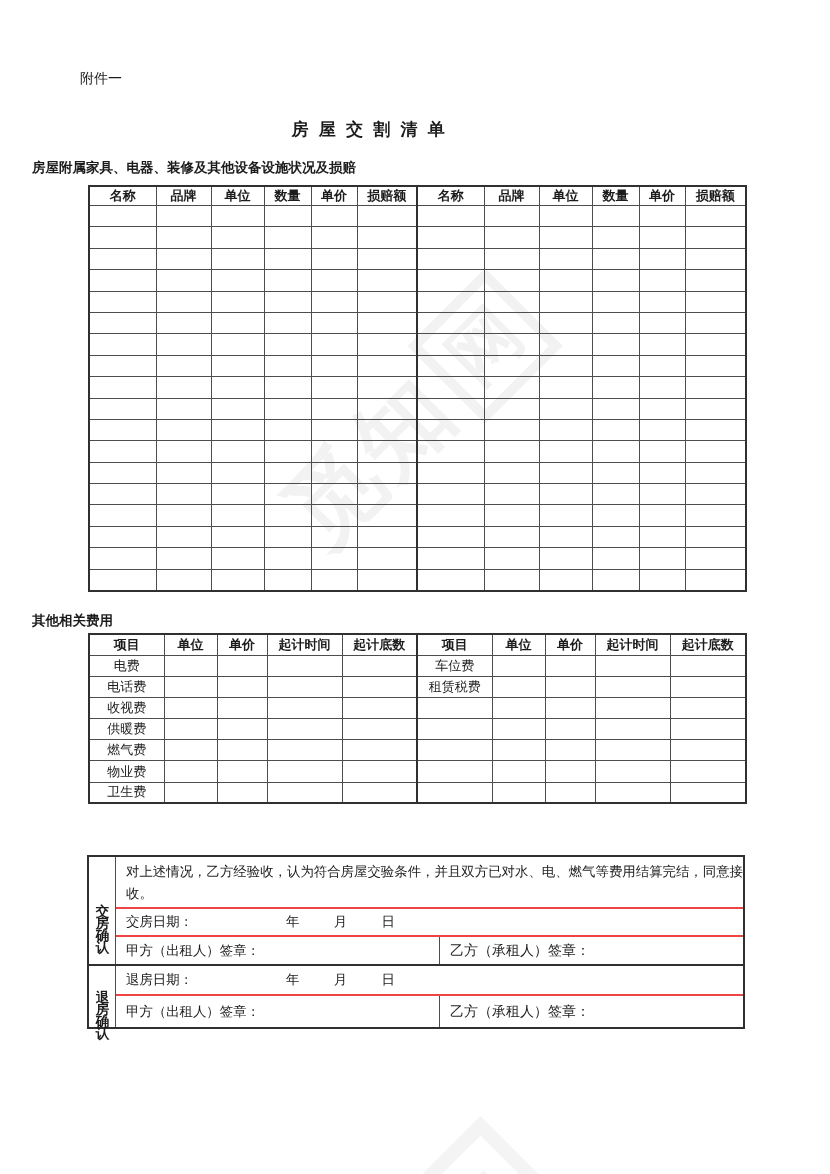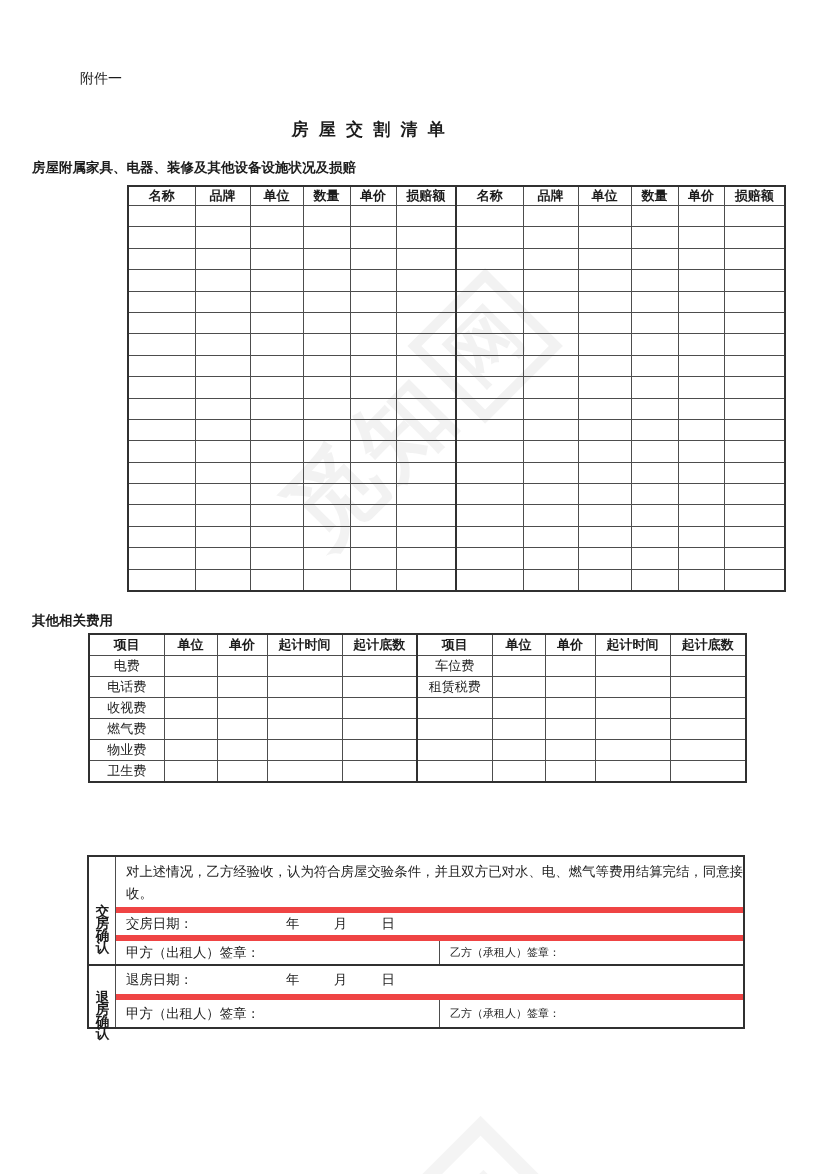--- a/index.html
+++ b/index.html
@@ -48,21 +48,21 @@
   table.grid {
     position:absolute; left:88px; width:657px;
     border-collapse:collapse; table-layout:fixed;
     border:2px solid #303030;
   }
   .grid th, .grid td { border:1px solid #4d4d4d; overflow:hidden; }
   .grid th { font-size:13px; font-weight:bold; text-align:center; }
   .grid td { font-size:13px; text-align:center; }
   td.mid, th.mid { border-left:2.5px solid #303030; }
 
-  .furniture { top:185px;margin-left:39px; }
+  .furniture { top:185px; }
   .furniture th { height:19px; }
   .furniture td { height:21.4px; }
 
   .fees { top:633px; }
   .fees th { height:21px; }
   .fees td { height:21.2px; }
 
   
   .confirm-box {
     position:absolute; left:87px; top:855px; width:658px;
@@ -72,39 +72,39 @@
   .confirm-block.second { border-top:2px solid #303030; }
   .side-cell {
     width:27px; flex:0 0 27px; border-right:1px solid #4d4d4d;
     display:flex; align-items:center; justify-content:center;
   }
   .side-text {
     writing-mode:vertical-rl; text-orientation:upright;
     font-size:13.5px; font-weight:bold; letter-spacing:12px; margin-bottom:-12px;
   }
   .c-content { flex:1; display:flex; flex-direction:column; min-width:0; }
-  .c-row { border-top:6px solid #ef4444; }
+  .c-row { border-top:2px solid #ef4444; }
   .c-row:first-child { border-top:none; }
   .statement { padding:4px 0 2px 10px; font-size:13.4px; line-height:22px; text-align:justify; }
   .statement .opt { margin-left:8px; white-space:nowrap; }
   .statement .sep { margin:0 7px; }
   .inline-underline { display:inline-block; width:118px; height:14px; border-bottom:1px solid #2a2a2a; }
   .full-line { display:flex; align-items:flex-end; height:21px; padding-right:2px; }
   .full-underline { flex:1; height:15px; border-bottom:1px solid #2a2a2a; }
   .period-mark { font-size:9px; line-height:11px; margin-left:2px; }
   .date-row { height:28px; display:flex; align-items:center; padding-left:10px; font-size:13.4px; }
   .date-label { display:inline-block; width:160px; }
   .ymd span { display:inline-block; }
   .ymd .m, .ymd .d { margin-left:31px; }
   .sig-row { display:flex; min-height:29px; }
   .sig-a {
     width:324px; flex:0 0 324px; border-right:1px solid #4d4d4d;
     display:flex; align-items:center; padding-left:10px; font-size:13.4px;
   }
-  .sig-b { flex:1; display:flex; align-items:center; padding-left:10px; font-size:11px; }
+  .sig-b { flex:1; display:flex; align-items:center; padding-left:10px; font-size:14px; }
   .checkout .sig-row { min-height:33px; }
 </style>
 </head>
 <body>
 
 <div class="wm-main" aria-hidden="true">
   <span class="wm-text">觅知</span>
   <span class="wm-box">
     <span>网</span>
   </span>
@@ -456,20 +456,32 @@
           <td></td>
           <td></td>
           <td class="mid">租赁税费</td>
           <td></td>
           <td></td>
           <td></td>
           <td></td>
         </tr>
         <tr>
           <td>收视费</td>
+          <td></td>
+          <td></td>
+          <td></td>
+          <td></td>
+          <td class="mid"></td>
+          <td></td>
+          <td></td>
+          <td></td>
+          <td></td>
+        </tr>
+        <tr>
+          <td>供暖费</td>
           <td></td>
           <td></td>
           <td></td>
           <td></td>
           <td class="mid"></td>
           <td></td>
           <td></td>
           <td></td>
           <td></td>
         </tr>

